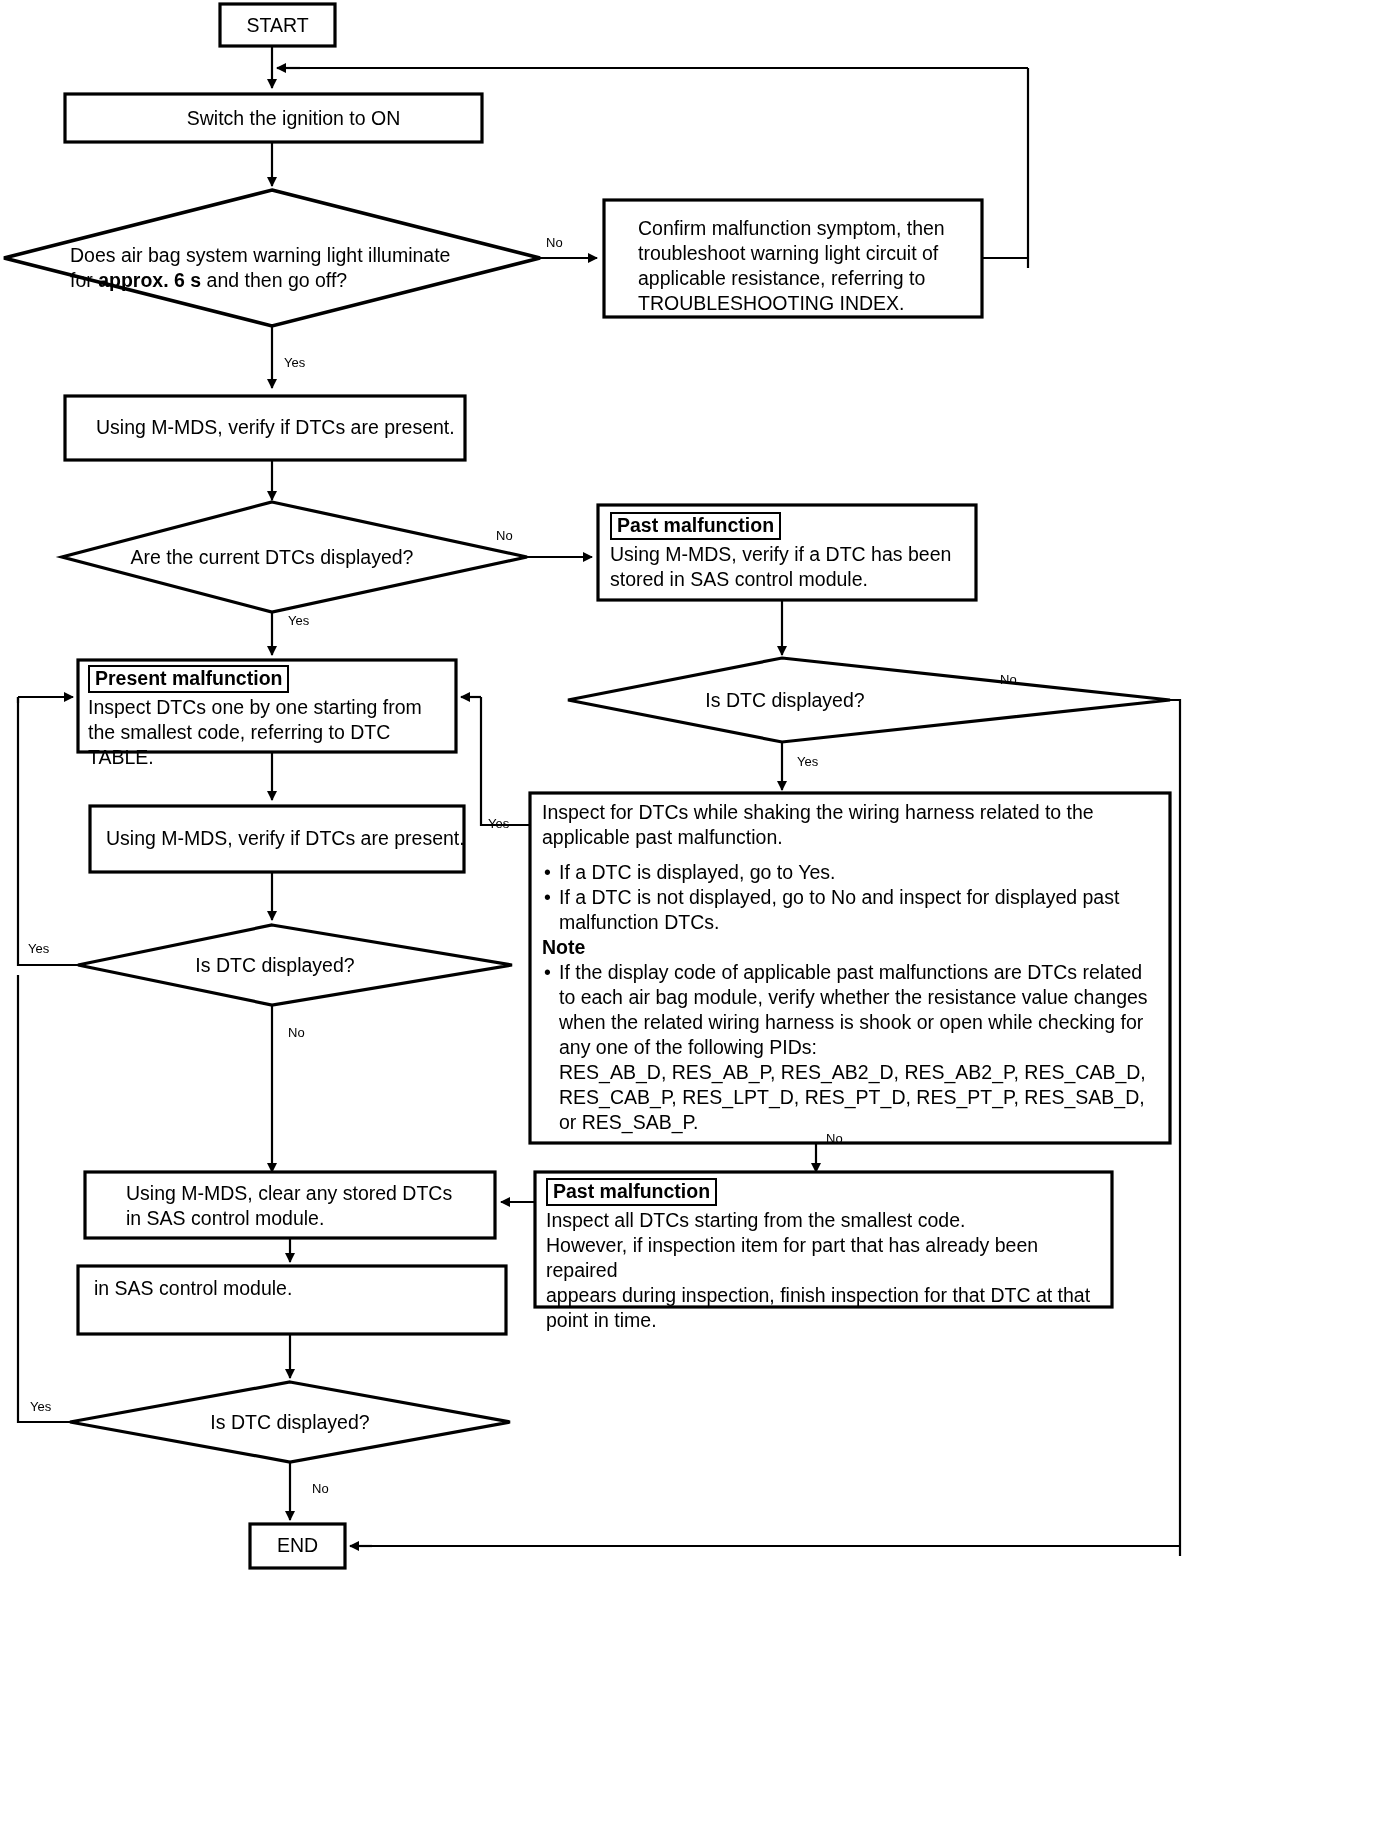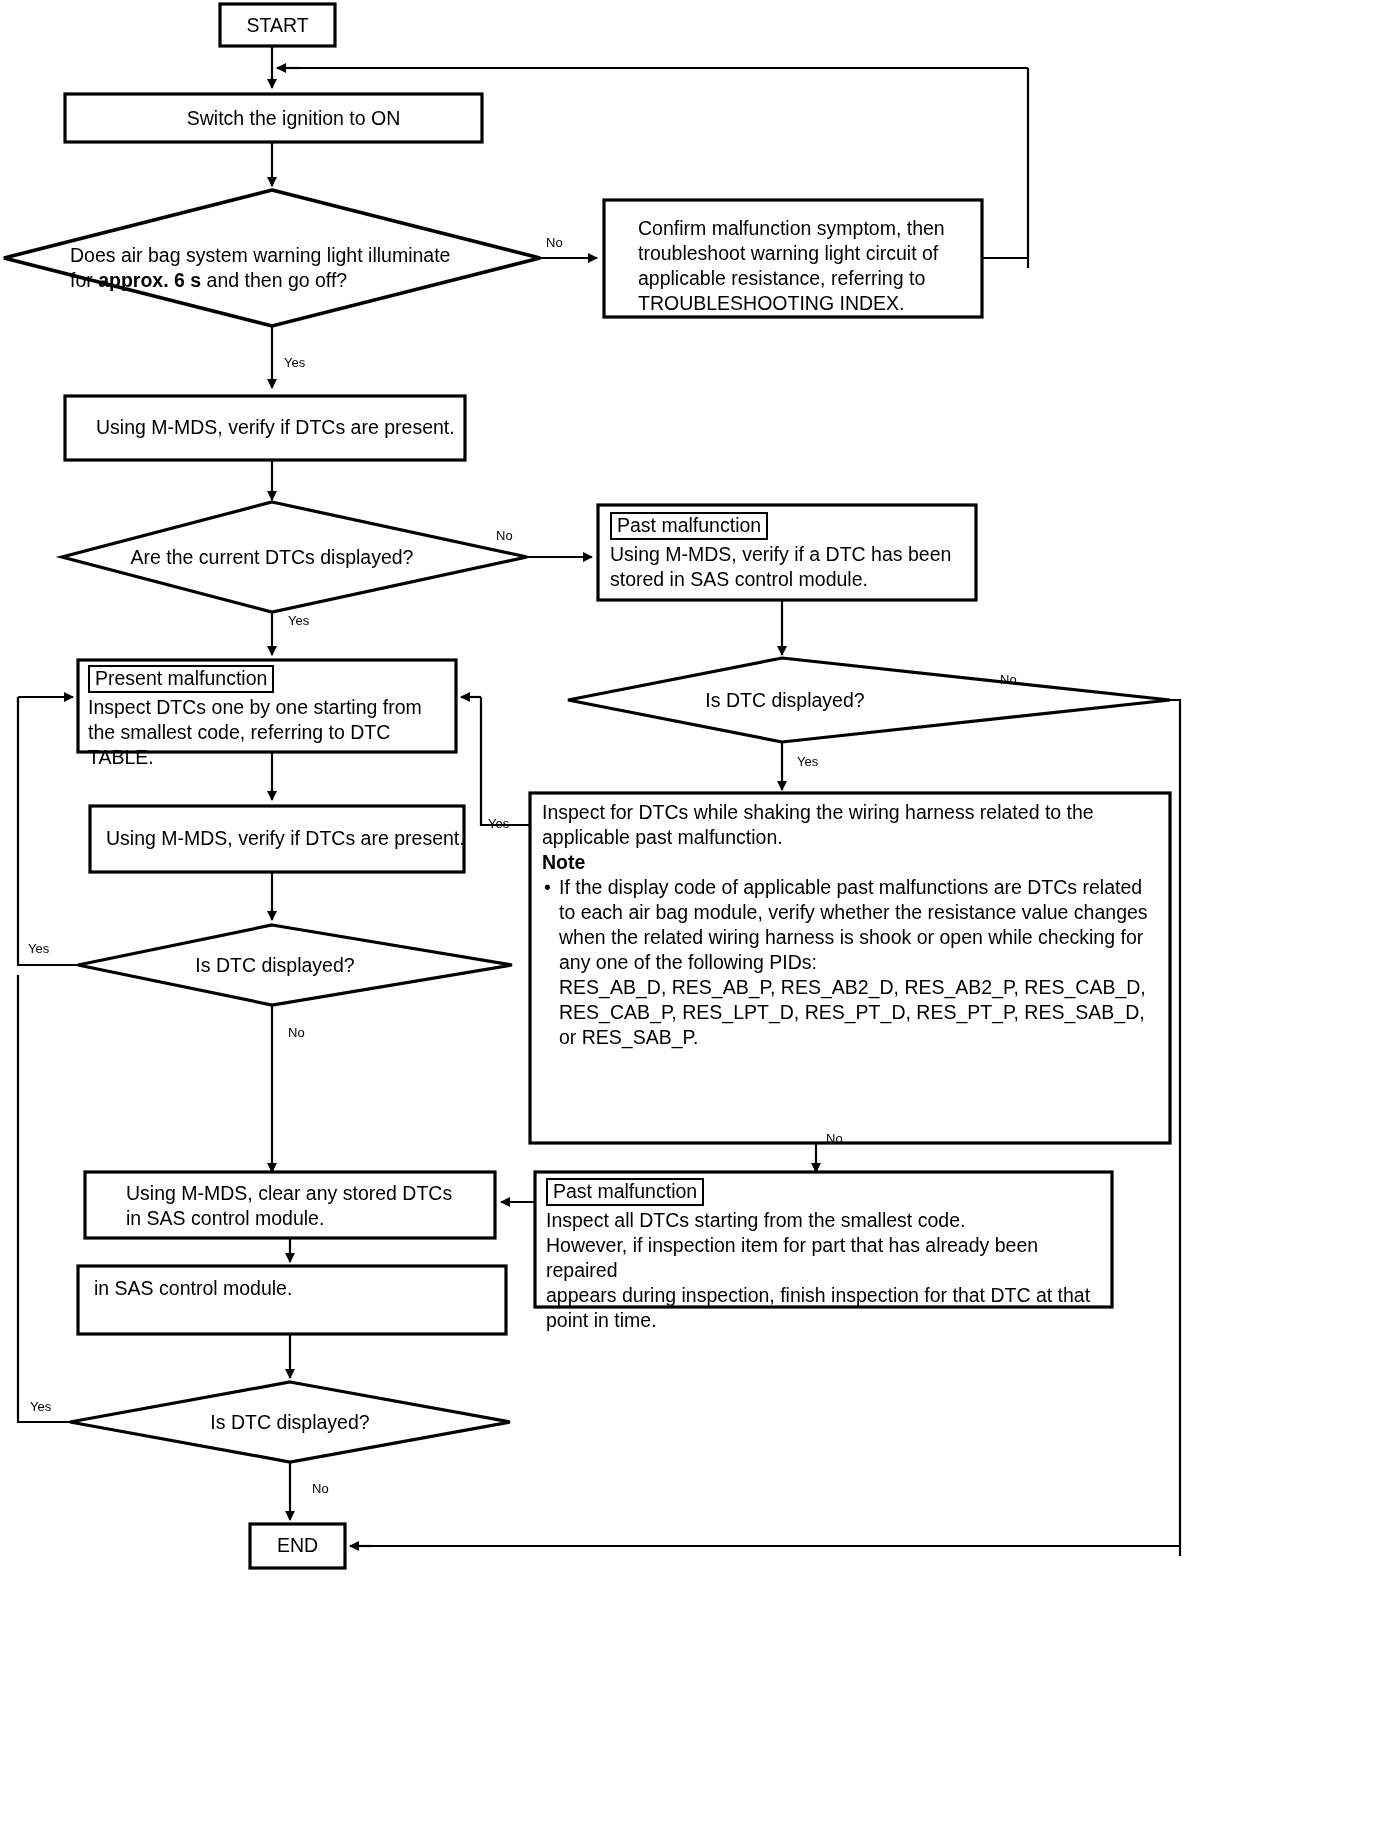--- a/index.html
+++ b/index.html
@@ -1,21 +1,21 @@
 <!DOCTYPE html>
 <html><head>
 <meta charset="utf-8">
 <style>
   html,body{margin:0;padding:0;background:#ffffff;}
   body{font-family:"Liberation Sans",sans-serif;color:#000;}
   #page{position:relative;width:1377px;height:1845px;background:#fff;overflow:hidden;}
   svg{position:absolute;left:0;top:0;width:1388px;height:1845px;}
   .node-text{position:absolute;box-sizing:border-box;font-size:19.5px;line-height:25px;color:#000;}
   .ctr{text-align:center;}
-  .tagbox{display:inline-block;border:2px solid #000;font-weight:normal;padding:0px 5px 1px 5px;line-height:23px;margin-bottom:2px;}
+  .tagbox{display:inline-block;border:2px solid #000;font-weight:bold;padding:0px 5px 1px 5px;line-height:23px;margin-bottom:2px;}
   .lbl{position:absolute;font-size:13px;line-height:21px;color:#000;white-space:nowrap;}
   .bold{font-weight:bold;}
   ul.bl{margin:0;padding:0;list-style:none;}
   ul.bl li{position:relative;padding-left:17px;}
   ul.bl li:before{content:"\2022";position:absolute;left:2px;top:0;}
 </style>
 </head>
 <body>
 
 <div id="page">
@@ -145,20 +145,27 @@
     <div>the smallest code, referring to DTC TABLE.</div>
   </div>
 
   <div class="node-text" style="left:106px;top:826px;width:360px;">Using M-MDS, verify if DTCs are present.</div>
 
   <div class="node-text ctr" style="left:150px;top:953px;width:250px;">Is DTC displayed?</div>
 
   <div class="node-text" style="left:542px;top:800px;width:620px;">
     <div>Inspect for DTCs while shaking the wiring harness related to the</div>
     <div>applicable past malfunction.</div>
+    <ul class="bl" style="margin-top:10px;">
+      <li><span>If a DTC is displayed, go to Yes.</span></li>
+      <li>
+        <span>If a DTC is not displayed, go to No and inspect for displayed past</span>
+        <div>malfunction DTCs.</div>
+      </li>
+    </ul>
     <div class="bold" style="margin-top:0px;">Note</div>
     <ul class="bl">
       <li>
         <span>If the display code of applicable past malfunctions are DTCs related</span>
         <div>to each air bag module, verify whether the resistance value changes</div>
         <div>when the related wiring harness is shook or open while checking for</div>
         <div>any one of the following PIDs:</div>
         <div>RES_AB_D, RES_AB_P, RES_AB2_D, RES_AB2_P, RES_CAB_D,</div>
         <div>RES_CAB_P, RES_LPT_D,  RES_PT_D, RES_PT_P, RES_SAB_D,</div>
         <div>or RES_SAB_P.</div>

